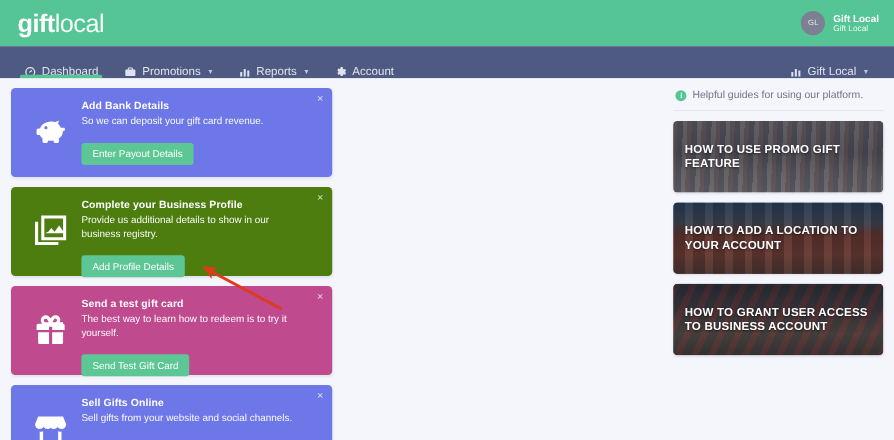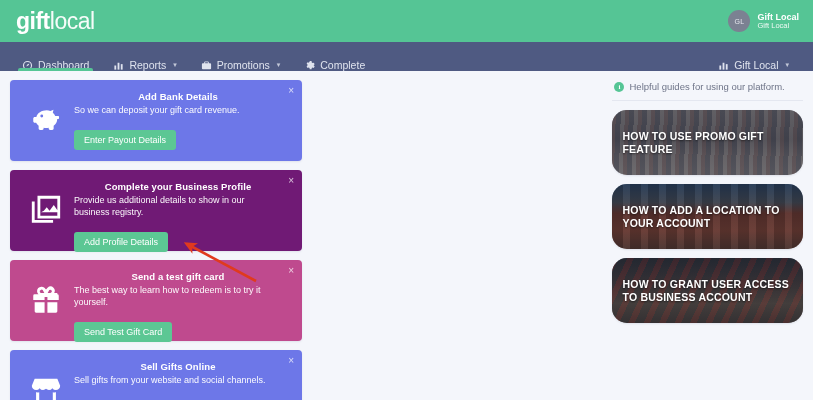--- a/index.html
+++ b/index.html
@@ -61,21 +61,21 @@
     width:292px; height:81px; border-radius:4px; position:relative;
     display:flex; align-items:flex-start; padding:9px 10px 0 8px; color:#fff;
     box-shadow:0 1px 2px rgba(60,70,110,.10);
   }
   .pcard .bigicon{
     width:56px; min-width:56px; height:62px;
     display:flex; align-items:center; justify-content:center;
   }
   .pcard .bigicon svg{ width:34px; height:34px; fill:#fff; }
   .pbody{ flex:1; padding-top:2px; padding-right:10px; }
-  .ptitle{ font-size:9.5px; font-weight:bold; margin-bottom:2px; letter-spacing:.1px;text-align:center; }
+  .ptitle{ font-size:9.5px; font-weight:bold; margin-bottom:2px; letter-spacing:.1px; }
   .pdesc{ font-size:9px; line-height:1.35; opacity:.97; }
   .pbtn{
     display:inline-block; margin-top:14px;
     background:#5cc794; color:#fff; font-size:9px;
     padding:5px 10px; border-radius:3px; border:0; cursor:pointer;
     font-family:Liberation Sans, sans-serif;
   }
   .pclose{
     position:absolute; top:6px; right:8px; font-size:10px;
     color:rgba(255,255,255,.75); cursor:pointer; line-height:1;
@@ -86,21 +86,21 @@
   .guides-head{
     display:flex; align-items:center; gap:5px; font-size:9.5px; color:#6e7488;
     padding:1px 0 8px 2px; border-bottom:1px solid #e4e7f0; margin-bottom:9px;
   }
   .infodot{
     width:10px;height:10px;border-radius:50%;background:#55c595;color:#fff;
     font-size:7px;font-weight:bold;display:flex;align-items:center;justify-content:center;
     font-family:"Liberation Serif",serif;
   }
   .guide{
-    height:65px; border-radius:15px; margin-bottom:9px; position:relative;
+    height:65px; border-radius:4px; margin-bottom:9px; position:relative;
     overflow:hidden; cursor:pointer; display:flex; align-items:center;
     box-shadow:0 1px 2px rgba(60,70,110,.12);
   }
   .guide .bg{ position:absolute; inset:0; }
   .guide .shade{ position:absolute; inset:0; background:rgba(25,28,38,.40); }
   .guide .gtitle{
     position:relative; z-index:2; color:#fff; font-size:10.5px; font-weight:bold;
     line-height:1.22; padding:0 10px; letter-spacing:.2px;
     text-shadow:0 1px 2px rgba(0,0,0,.55);
   }
@@ -151,44 +151,44 @@
       <span class="navicon">
           <svg viewBox="0 0 24 24">
             <path d="M12 2a10 10 0 100 20 10 10 0 000-20zm0 2.5a7.5 7.5 0 017.5 7.5 7.5 7.5 0 01-7.5 7.5A7.5 7.5 0 014.5 12 7.5 7.5 0 0112 4.5zm4 3l-5.2 3.1-1 3.4 5.2-3.1z"></path>
           </svg>
         </span>
       <span>Dashboard</span>
     </div>
     <div class="navitem">
       <span class="navicon">
           <svg viewBox="0 0 24 24">
+            <path d="M9 3h6a2 2 0 012 2v2h3a2 2 0 012 2v9a2 2 0 01-2 2H4a2 2 0 01-2-2V9a2 2 0 012-2h3V5a2 2 0 012-2zm0 4h6V5H9z"></path>
+          </svg>
+        </span>
+      <span>Promotions</span>
+      <span class="caret">▾</span>
+    </div>
+    <div class="navitem">
+      <span class="navicon">
+          <svg viewBox="0 0 24 24">
             <rect x="3" y="12" width="4" height="9"></rect>
             <rect x="10" y="6" width="4" height="15"></rect>
             <rect x="17" y="9" width="4" height="12"></rect>
           </svg>
         </span>
       <span>Reports</span>
       <span class="caret">▾</span>
     </div>
     <div class="navitem">
       <span class="navicon">
           <svg viewBox="0 0 24 24">
-            <path d="M9 3h6a2 2 0 012 2v2h3a2 2 0 012 2v9a2 2 0 01-2 2H4a2 2 0 01-2-2V9a2 2 0 012-2h3V5a2 2 0 012-2zm0 4h6V5H9z"></path>
-          </svg>
-        </span>
-      <span>Promotions</span>
-      <span class="caret">▾</span>
-    </div>
-    <div class="navitem">
-      <span class="navicon">
-          <svg viewBox="0 0 24 24">
             <path d="M12 8a4 4 0 100 8 4 4 0 000-8zm9.4 4a7.4 7.4 0 00-.1-1.2l2-1.6-2-3.4-2.4 1a7.6 7.6 0 00-2-1.2L16.5 2h-4l-.4 2.6c-.7.3-1.4.7-2 1.2l-2.4-1-2 3.4 2 1.6a7.4 7.4 0 000 2.4l-2 1.6 2 3.4 2.4-1c.6.5 1.3.9 2 1.2l.4 2.6h4l.4-2.6c.7-.3 1.4-.7 2-1.2l2.4 1 2-3.4-2-1.6c.1-.4.1-.8.1-1.2z"></path>
           </svg>
         </span>
-      <span>Complete</span>
+      <span>Account</span>
     </div>
   </div>
   <div class="navright">
     <div class="navitem">
       <span class="navicon">
           <svg viewBox="0 0 24 24">
             <rect x="3" y="12" width="4" height="9"></rect>
             <rect x="10" y="6" width="4" height="15"></rect>
             <rect x="17" y="9" width="4" height="12"></rect>
           </svg>
@@ -211,21 +211,21 @@
             </svg>
         </div>
         <div class="pbody">
           <div class="ptitle">Add Bank Details</div>
           <div class="pdesc">So we can deposit your gift card revenue.</div>
           <button class="pbtn">Enter Payout Details</button>
         </div>
         <button class="pclose">×</button>
       </div>
 
-      <div class="pcard" style="background:#701a75">
+      <div class="pcard" style="background:#4d7c0f">
         <div class="bigicon">
           <svg viewBox="0 0 24 24">
               <path d="M2 6h2v13h13v2H2V6zm4-4h16v16H6V2zm2 2v12h12V4H8zm2.5 8.5l2-2.5 2 2.5 3-4 3.5 5H8.5z"></path>
             </svg>
         </div>
         <div class="pbody">
           <div class="ptitle">Complete your Business Profile</div>
           <div class="pdesc">Provide us additional details to show in our business registry.</div>
           <button class="pbtn">Add Profile Details</button>
         </div>

